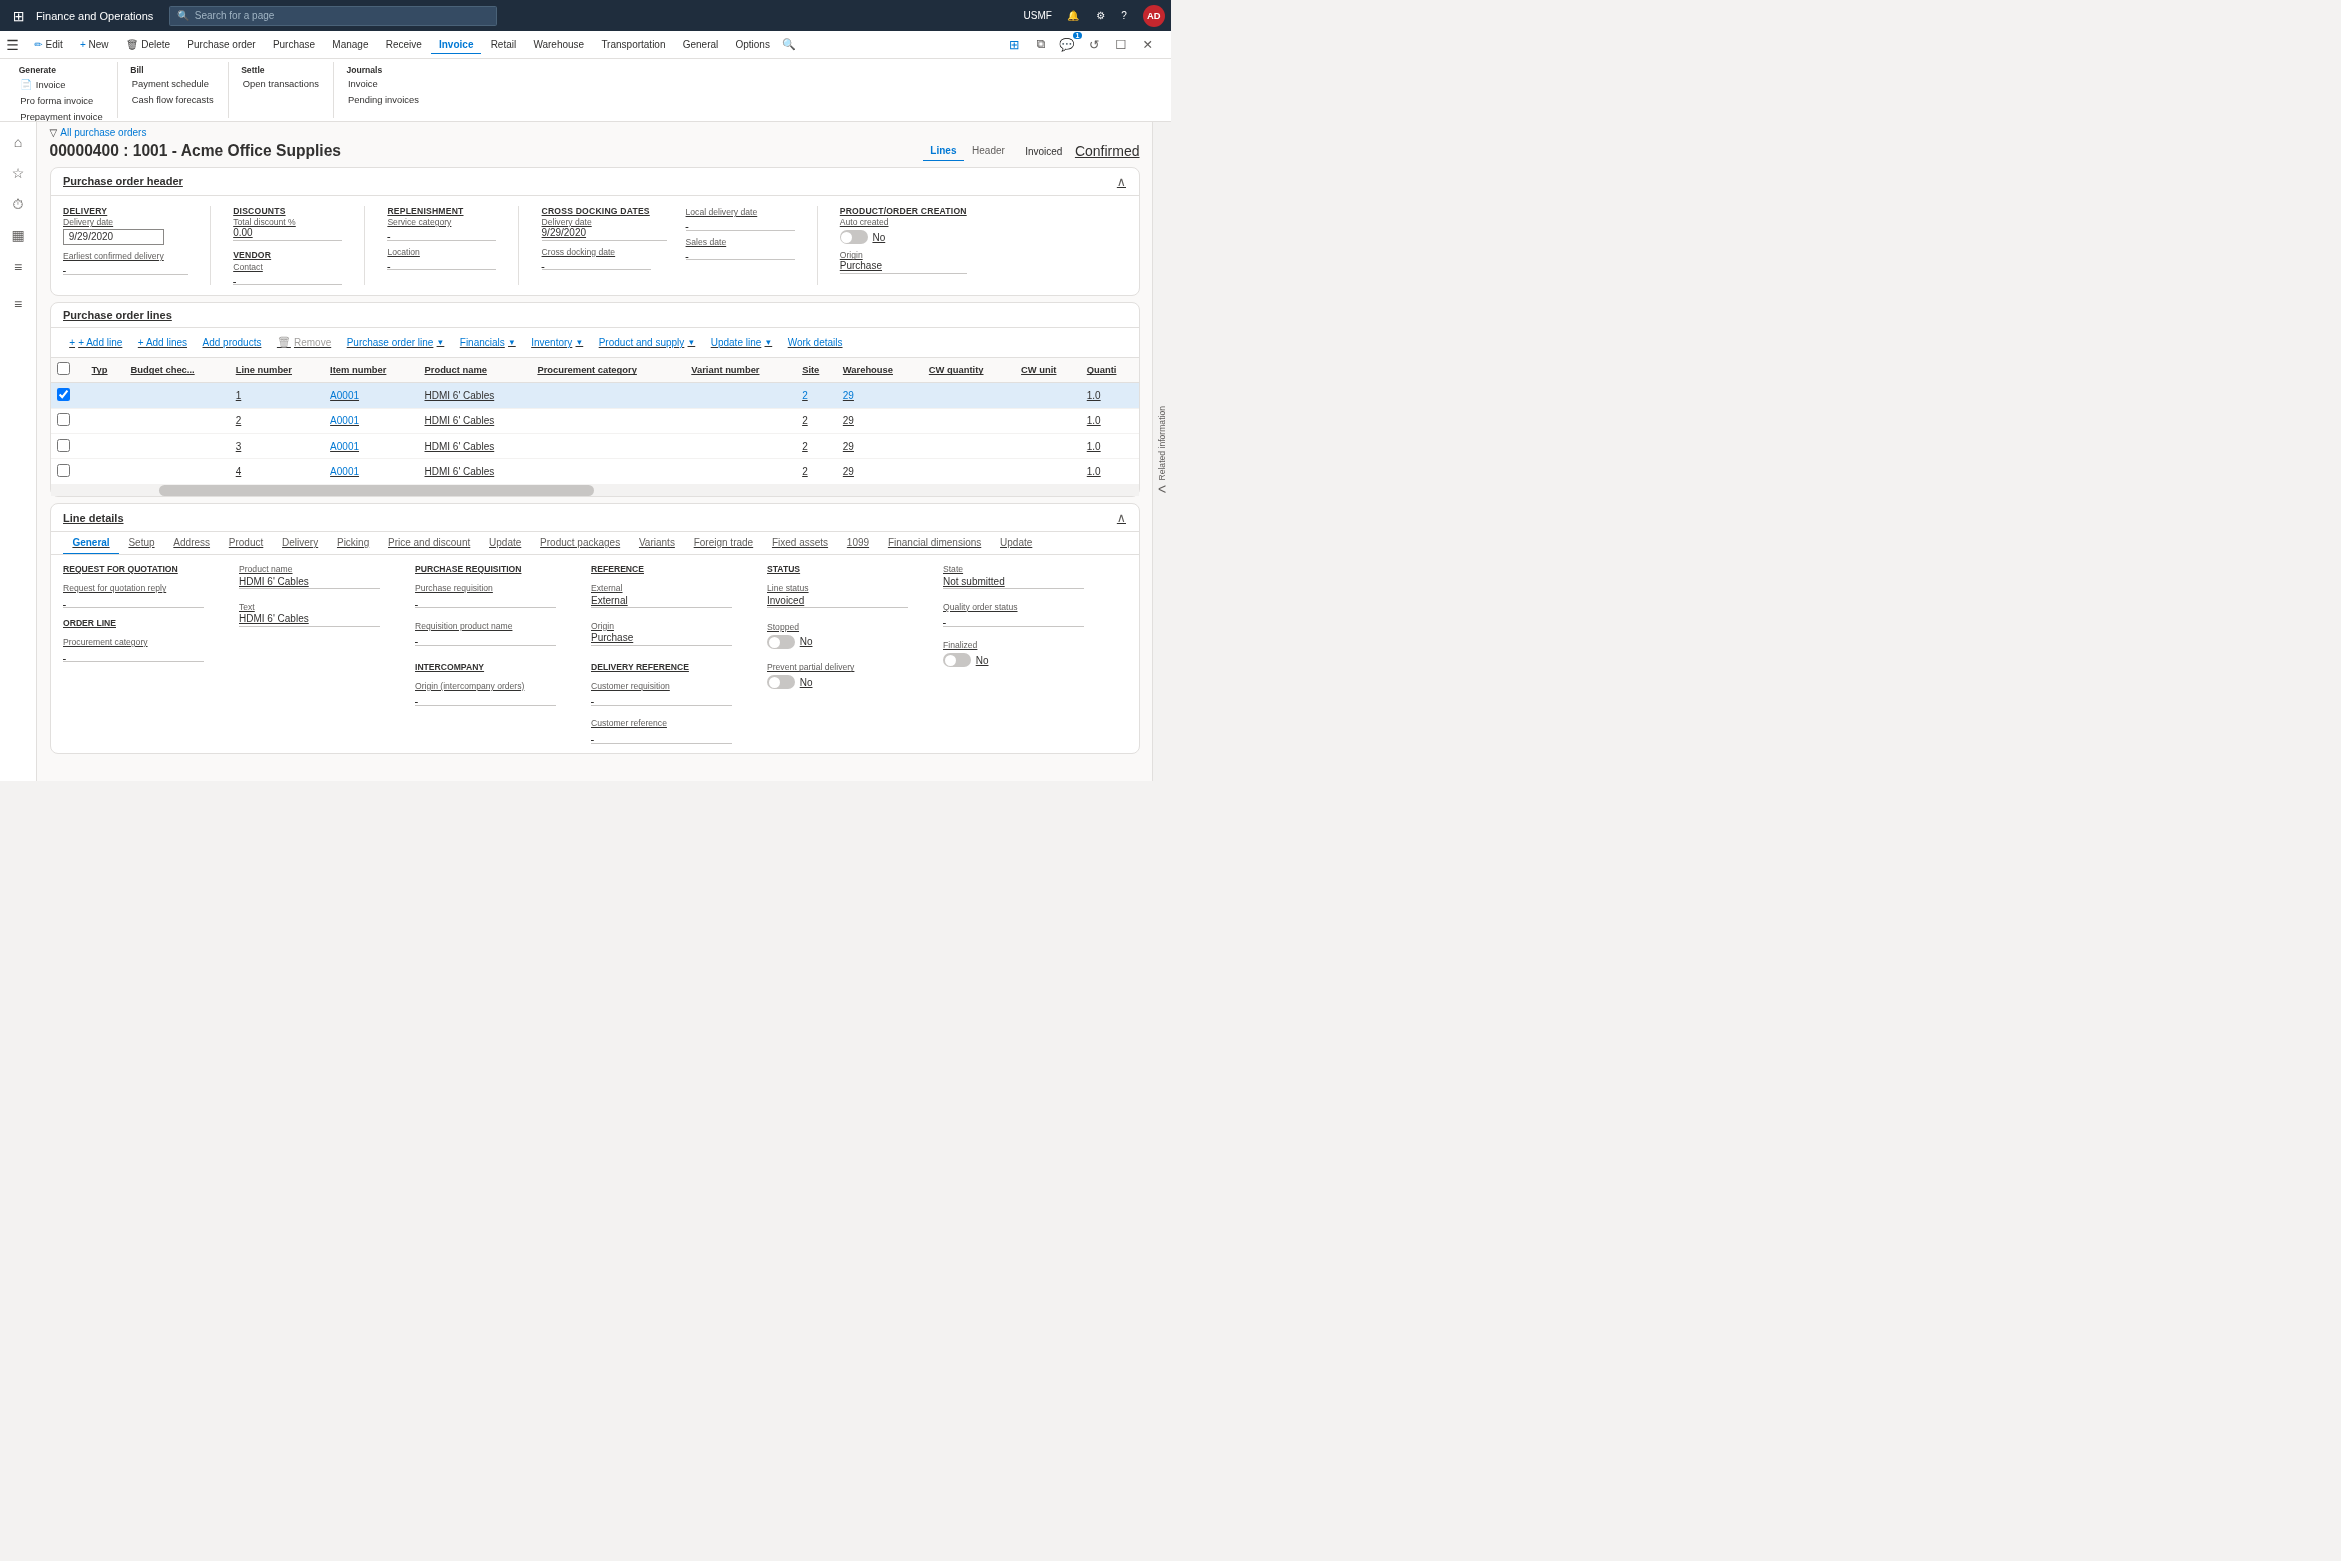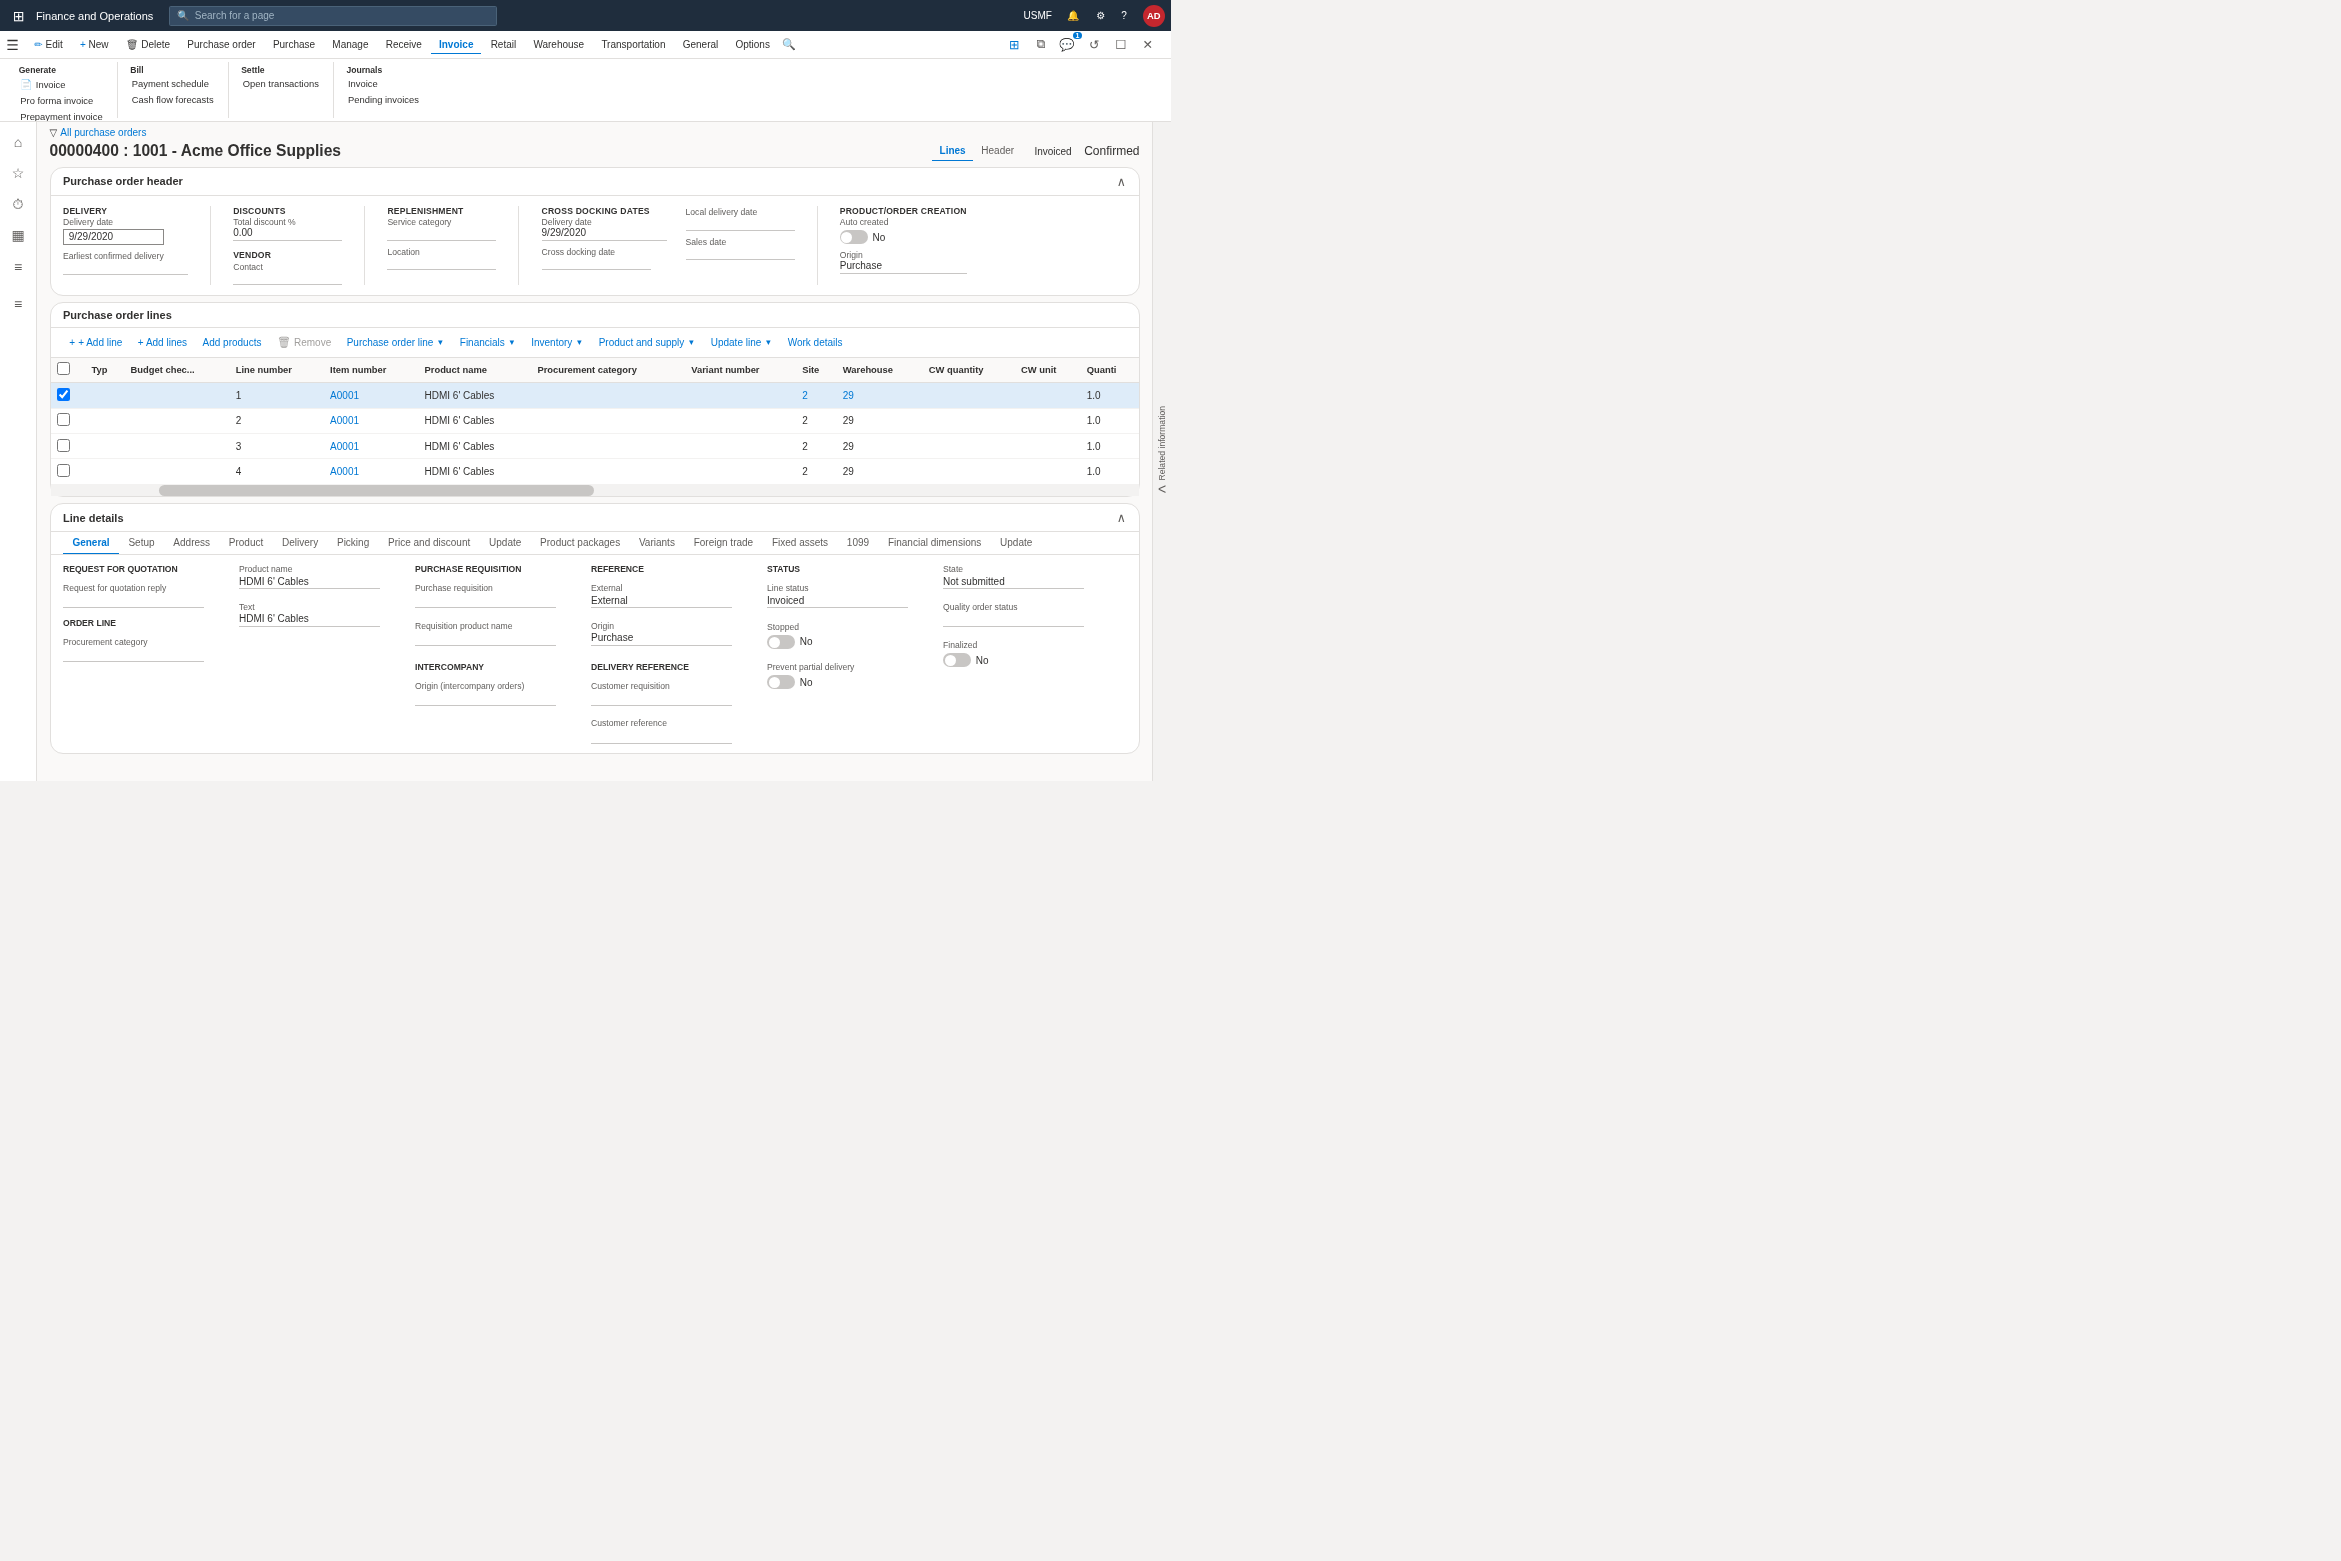--- a/index.html
+++ b/index.html
@@ -42,24 +42,24 @@
     .breadcrumb { padding: 4.7px 12.5px; display: flex; align-items: center; gap: 3.1px; }
     .breadcrumb-filter { color: #323130; font-size: 10px; }
     .breadcrumb-link { color: #0078d4; font-size: 10px; cursor: pointer; text-decoration: none; }
     .page-title-row { display: flex; align-items: center; padding: 0 12.5px 6.2px; }
     .page-title { font-size: 15.6px; font-weight: 600; color: #323130; }
     .page-title-right { margin-left: auto; display: flex; align-items: center; gap: 12.5px; }
     .tab-links { display: flex; gap: 0; }
     .tab-link { padding: 3.1px 7.8px; font-size: 10px; cursor: pointer; color: #605e5c; border-bottom: 1.6px solid transparent; }
     .tab-link.active { color: #0078d4; border-bottom: 1.6px solid #0078d4; font-weight: 600; }
     .status-badge { font-size: 10px; color: #323130; }
-    .status-confirmed { font-size: 12px; color: #323130; font-weight: 400; }
-
-    
-    .section { background: #fff; border: 0.8px solid #e1dfdd; margin: 0 12.5px 6.2px; border-radius: 13px; }
+    .status-confirmed { font-size: 14px; color: #323130; font-weight: 400; text-decoration: underline; }
+
+    
+    .section { background: #fff; border: 0.8px solid #e1dfdd; margin: 0 12.5px 6.2px; border-radius: 8px; text-decoration: underline; }
     .section-header { display: flex; align-items: center; padding: 6.2px 12.5px; border-bottom: 0.8px solid #e1dfdd; cursor: pointer; }
     .section-title { font-size: 11px; font-weight: 600; color: #323130; }
     .section-collapse { margin-left: auto; font-size: 12.5px; color: #605e5c; }
     .section-body { padding: 9.4px 12.5px; }
 
     
     .form-row { display: flex; gap: 19px; flex-wrap: wrap; }
     .form-label { font-size: 8.6px; font-weight: 600; color: #323130; text-transform: uppercase; letter-spacing: 0.2px; }
     .form-sublabel { font-size: 8.6px; color: #605e5c; margin-top: 1.6px; }
     .form-value { font-size: 10px; color: #323130; border-bottom: 0.8px solid #c8c6c4; padding-bottom: 1.6px; min-width: 94px; }

